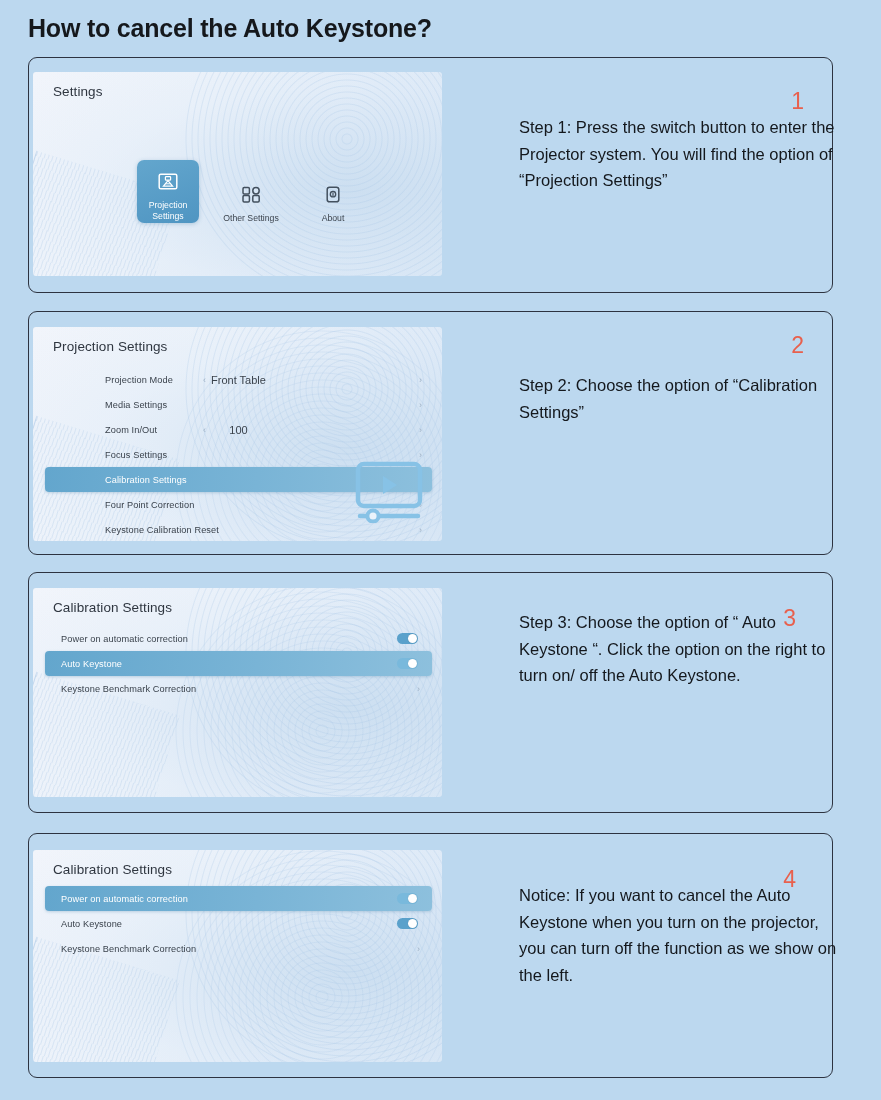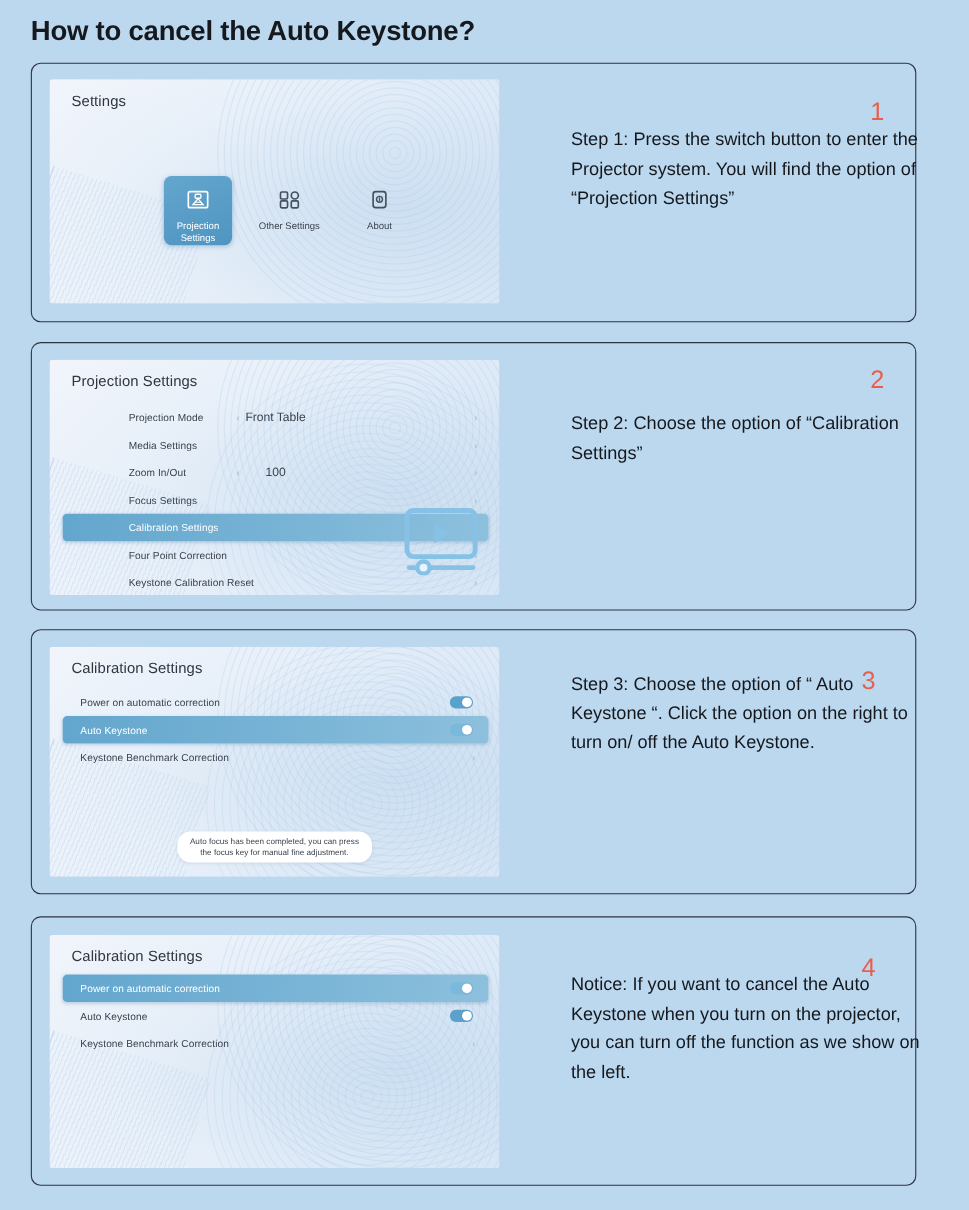--- a/index.html
+++ b/index.html
@@ -40,21 +40,21 @@
     background: #bcd8ef;
   }
   .card1 { top: 57px;  height: 236px; }
   .card2 { top: 311px; height: 244px; }
   .card3 { top: 572px; height: 241px; }
   .card4 { top: 833px; height: 245px; }
 
   
   .screen {
     position: absolute;
-    left: 16px;
+    left: 4px;
     top: 16px;
     width: 409px;
     border-radius: 3px;
     overflow: hidden;
     background:
       radial-gradient(ellipse 150% 120% at 78% 58%, rgba(186,212,235,0.55) 0%, rgba(211,229,246,0.25) 42%, rgba(240,245,252,0) 72%),
       linear-gradient(118deg, #f2f5fb 0%, #eef3fa 38%, #e4edf8 68%, #dde9f6 100%);
   }
   .card1 .screen { height: 204px; top: 14px; }
   .card2 .screen { height: 214px; top: 15px; }
@@ -135,21 +135,21 @@
     font-weight: 400;
     color: #14181d;
   }
 
   
   .tiles {
     position: absolute;
     left: 104px;
     top: 88px;
     display: flex;
-    align-items: flex-start;
+    align-items: flex-end;
     gap: 22px;
   }
   .tile {
     width: 60px;
     display: flex;
     flex-direction: column;
     align-items: center;
     padding-top: 9px;
     border-radius: 7px;
   }
@@ -377,22 +377,20 @@
           <span class="toggle">
               <span class="knob"></span>
             </span>
         </div>
         <div class="trow">
           <span class="label">Keystone Benchmark Correction</span>
           <span class="rchev">›</span>
         </div>
       </div>
 
-      <div class="tooltip">Auto focus has been completed, you can press
-the focus key for manual fine adjustment.</div>
     </div>
     <div class="step-number" style="right:36px; top:32px;">3</div>
     <div class="step-text" style="top:36px;">Step 3: Choose the option of “ Auto Keystone “. Click the option on the right to turn on/ off the Auto Keystone.</div>
   </div>
 
   <div class="step-card card4">
     <div class="screen">
       <div class="rings"></div>
       <div class="rings2"></div>
       <div class="sheet"></div>

